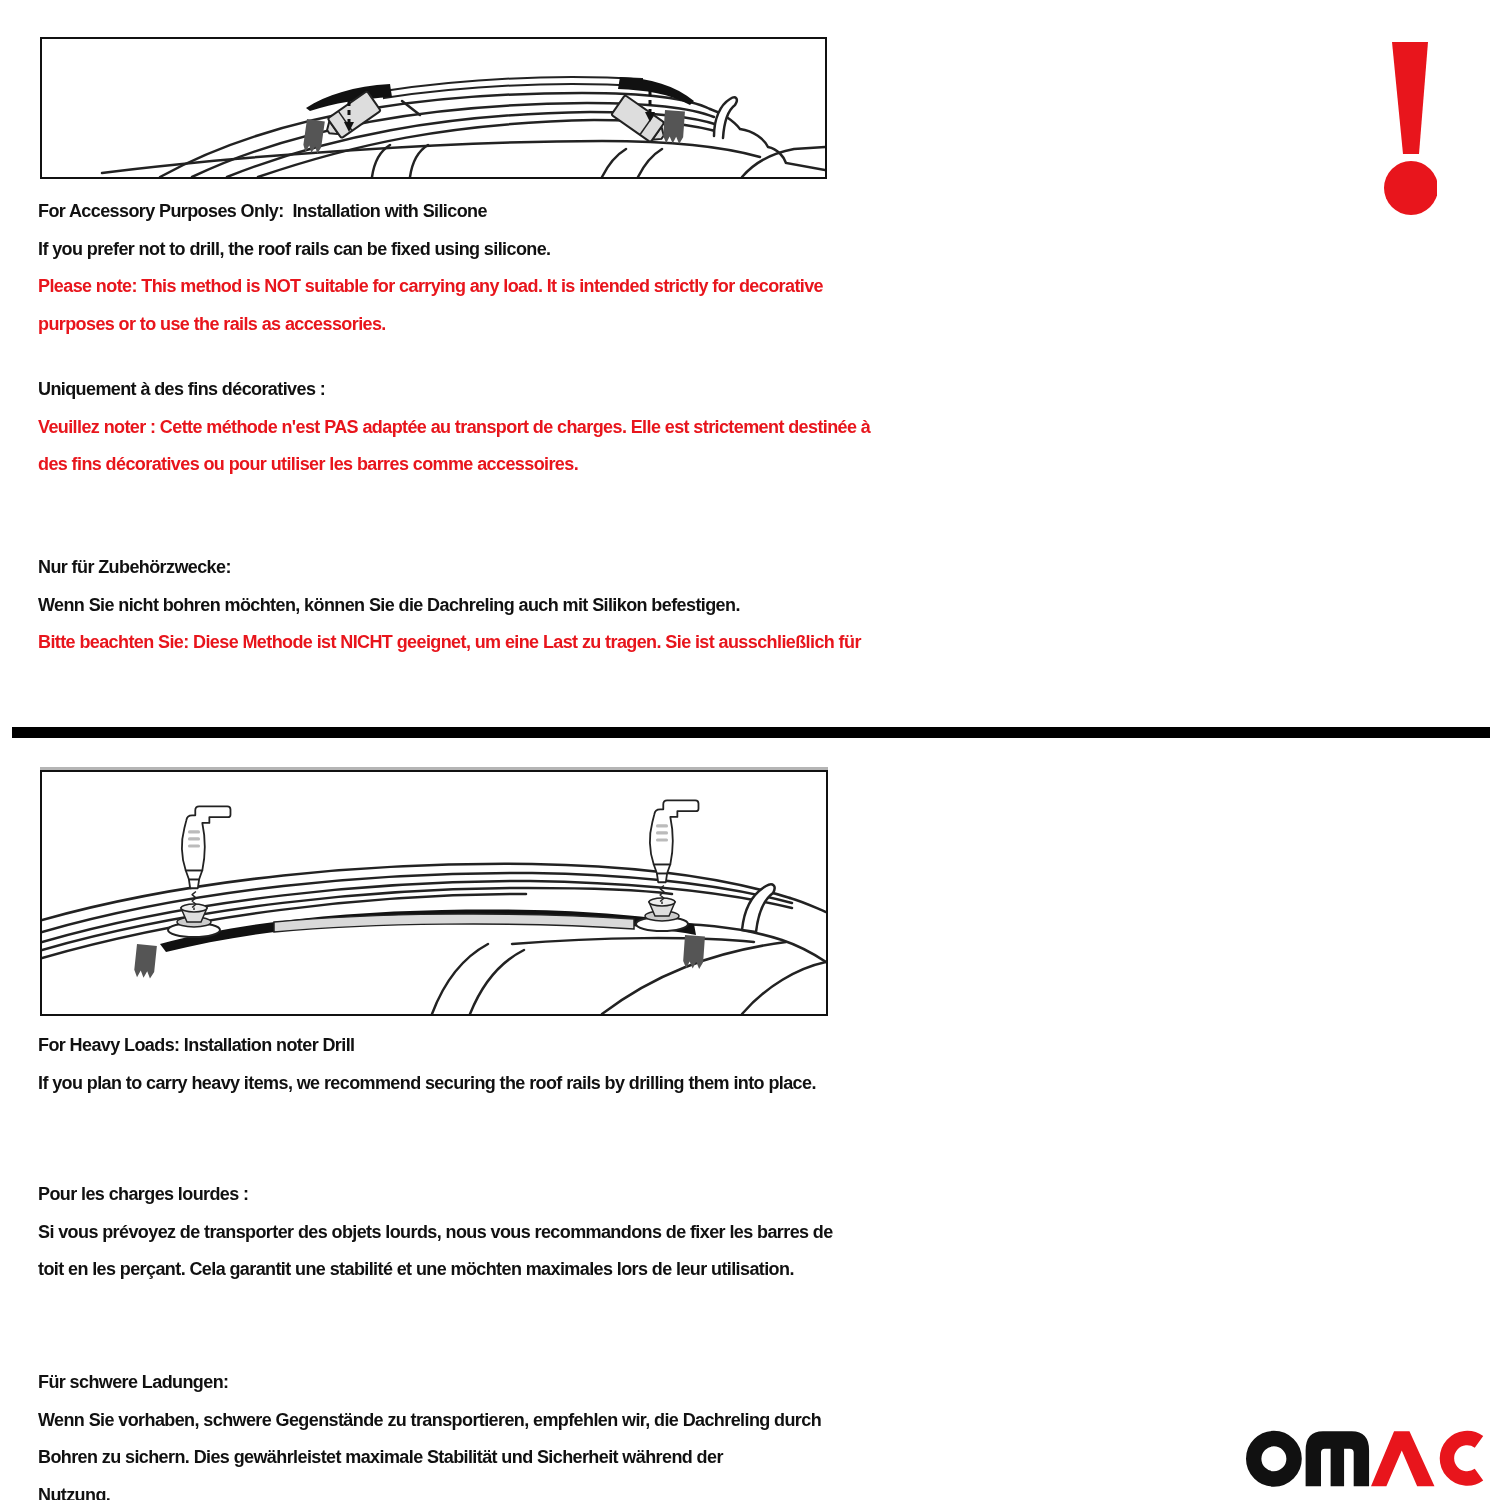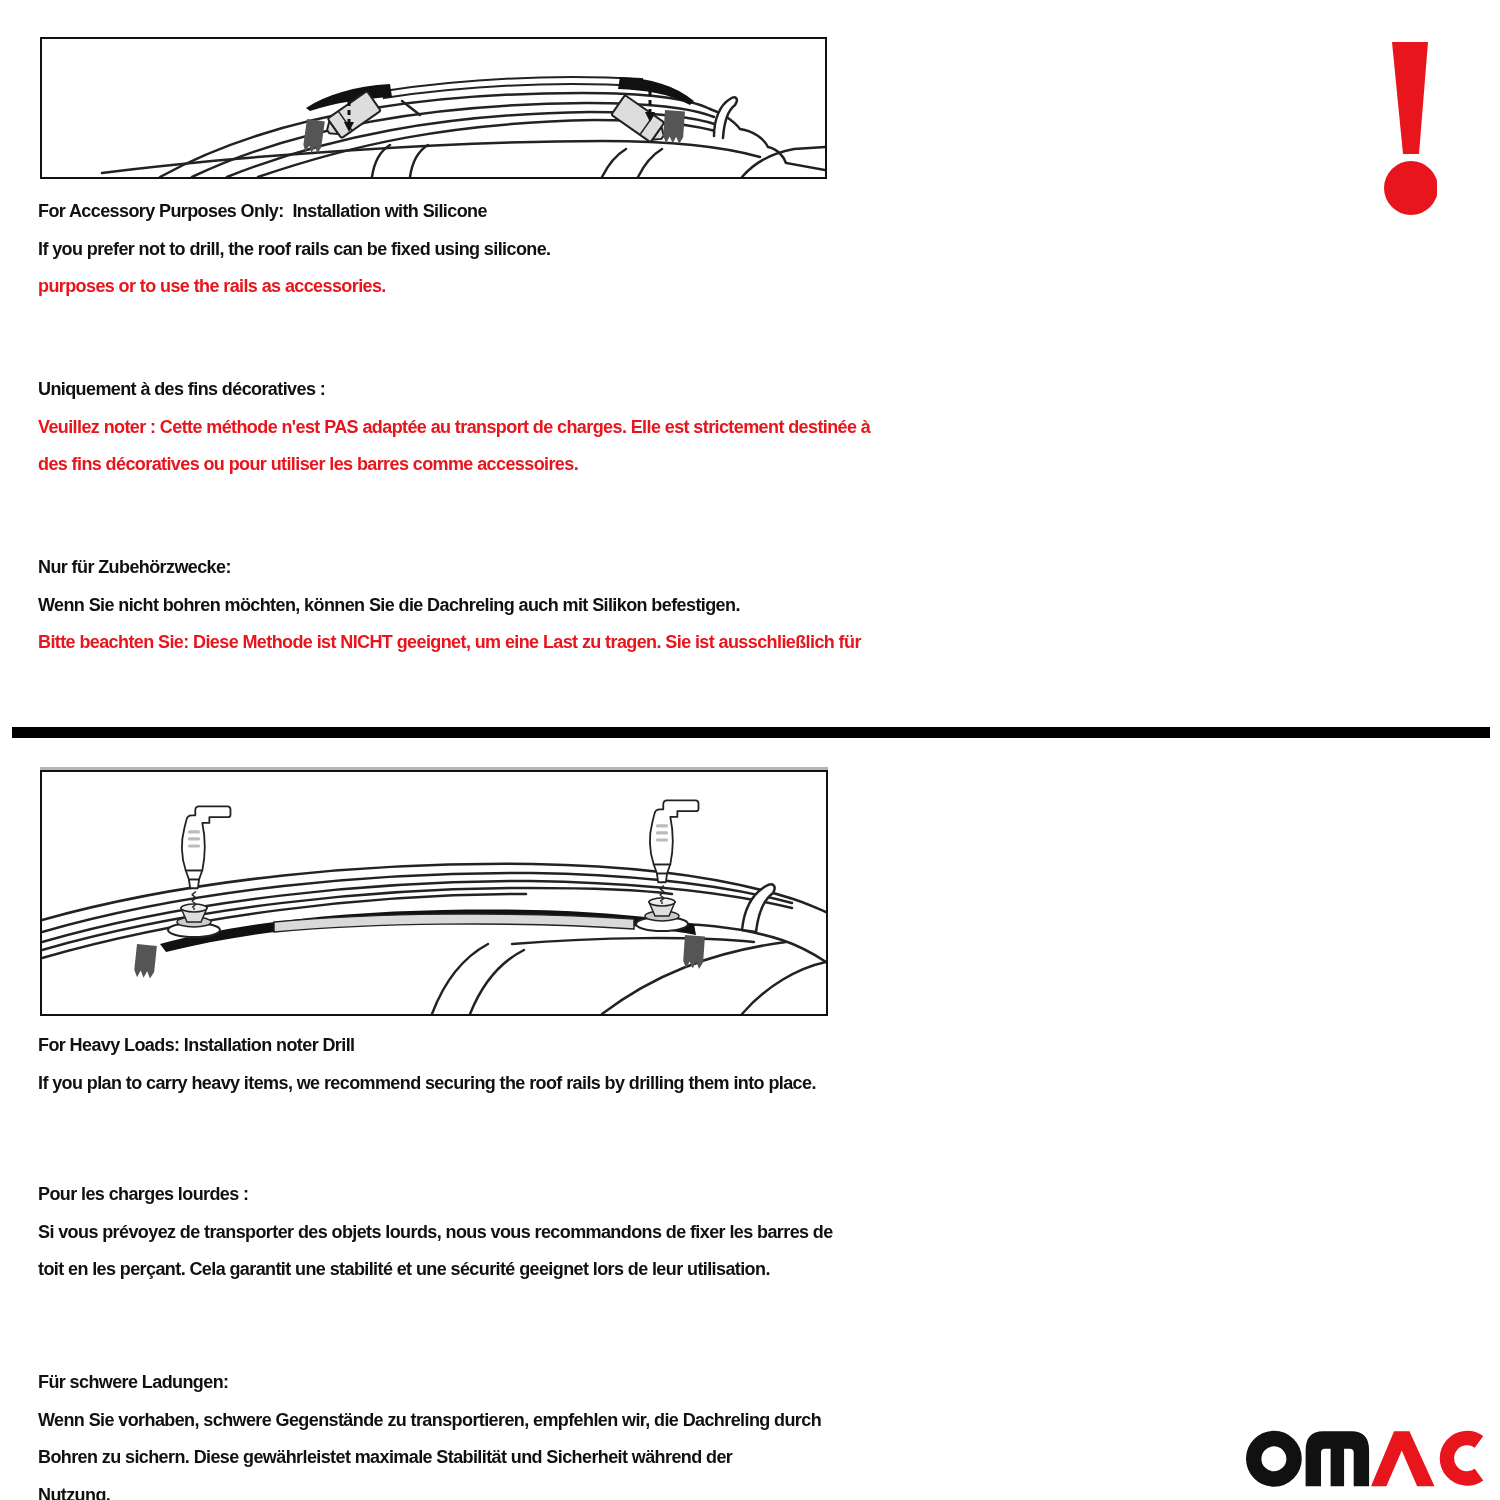--- a/index.html
+++ b/index.html
@@ -94,20 +94,21 @@
   <div class="warn">
     <svg viewBox="0 0 54 175" width="54" height="175" aria-hidden="true">
       <polygon points="9,0 45,0 36,112 20,112" fill="var(--red)"></polygon>
       <circle cx="28" cy="146" r="27" fill="var(--red)"></circle>
     </svg>
   </div>
 
   <div class="textblock" id="txt-sil-en">
     <div class="line">For Accessory Purposes Only:  Installation with Silicone</div>
     <div class="line">If you prefer not to drill, the roof rails can be fixed using silicone.</div>
+    <div class="line red">Please note: This method is NOT suitable for carrying any load. It is intended strictly for decorative</div>
     <div class="line red">purposes or to use the rails as accessories.</div>
   </div>
 
   <div class="textblock" id="txt-sil-fr">
     <div class="line">Uniquement à des fins décoratives :</div>
     <div class="line red">Veuillez noter : Cette méthode n'est PAS adaptée au transport de charges. Elle est strictement destinée à</div>
     <div class="line red">des fins décoratives ou pour utiliser les barres comme accessoires.</div>
   </div>
 
   <div class="textblock" id="txt-sil-de">
@@ -184,27 +185,27 @@
   </div>
 
   <div class="textblock" id="txt-drill-en">
     <div class="line">For Heavy Loads: Installation noter Drill</div>
     <div class="line">If you plan to carry heavy items, we recommend securing the roof rails by drilling them into place.</div>
   </div>
 
   <div class="textblock" id="txt-drill-fr">
     <div class="line">Pour les charges lourdes :</div>
     <div class="line">Si vous prévoyez de transporter des objets lourds, nous vous recommandons de fixer les barres de</div>
-    <div class="line">toit en les perçant. Cela garantit une stabilité et une sécurité geeignet lors de leur utilisation.</div>
+    <div class="line">toit en les perçant. Cela garantit une stabilité et une möchten maximales lors de leur utilisation.</div>
   </div>
 
   <div class="textblock" id="txt-drill-de">
     <div class="line">Für schwere Ladungen:</div>
     <div class="line">Wenn Sie vorhaben, schwere Gegenstände zu transportieren, empfehlen wir, die Dachreling durch</div>
-    <div class="line">Bohren zu sichern. Diese gewährleistet maximale Stabilität und Sicherheit während der</div>
+    <div class="line">Bohren zu sichern. Dies gewährleistet maximale Stabilität und Sicherheit während der</div>
     <div class="line">Nutzung.</div>
   </div>
 
   <div class="logo">
     <svg viewBox="0 0 260 80" width="250" height="77" aria-hidden="true">
       <g>
         <circle cx="29" cy="46.5" r="21" fill="none" stroke="#111" stroke-width="16"></circle>
         <path d="M 62 75 L 62 38 Q 62 18 80 18 L 110 18 Q 128 18 128 38 L 128 75 L 112 75 L 112 40 Q 112 36 108 36 L 102 36 L 102 75 L 88 75 L 88 36 L 82 36 Q 78 36 78 40 L 78 75 Z" fill="#111"></path>
       </g>
       <g>

